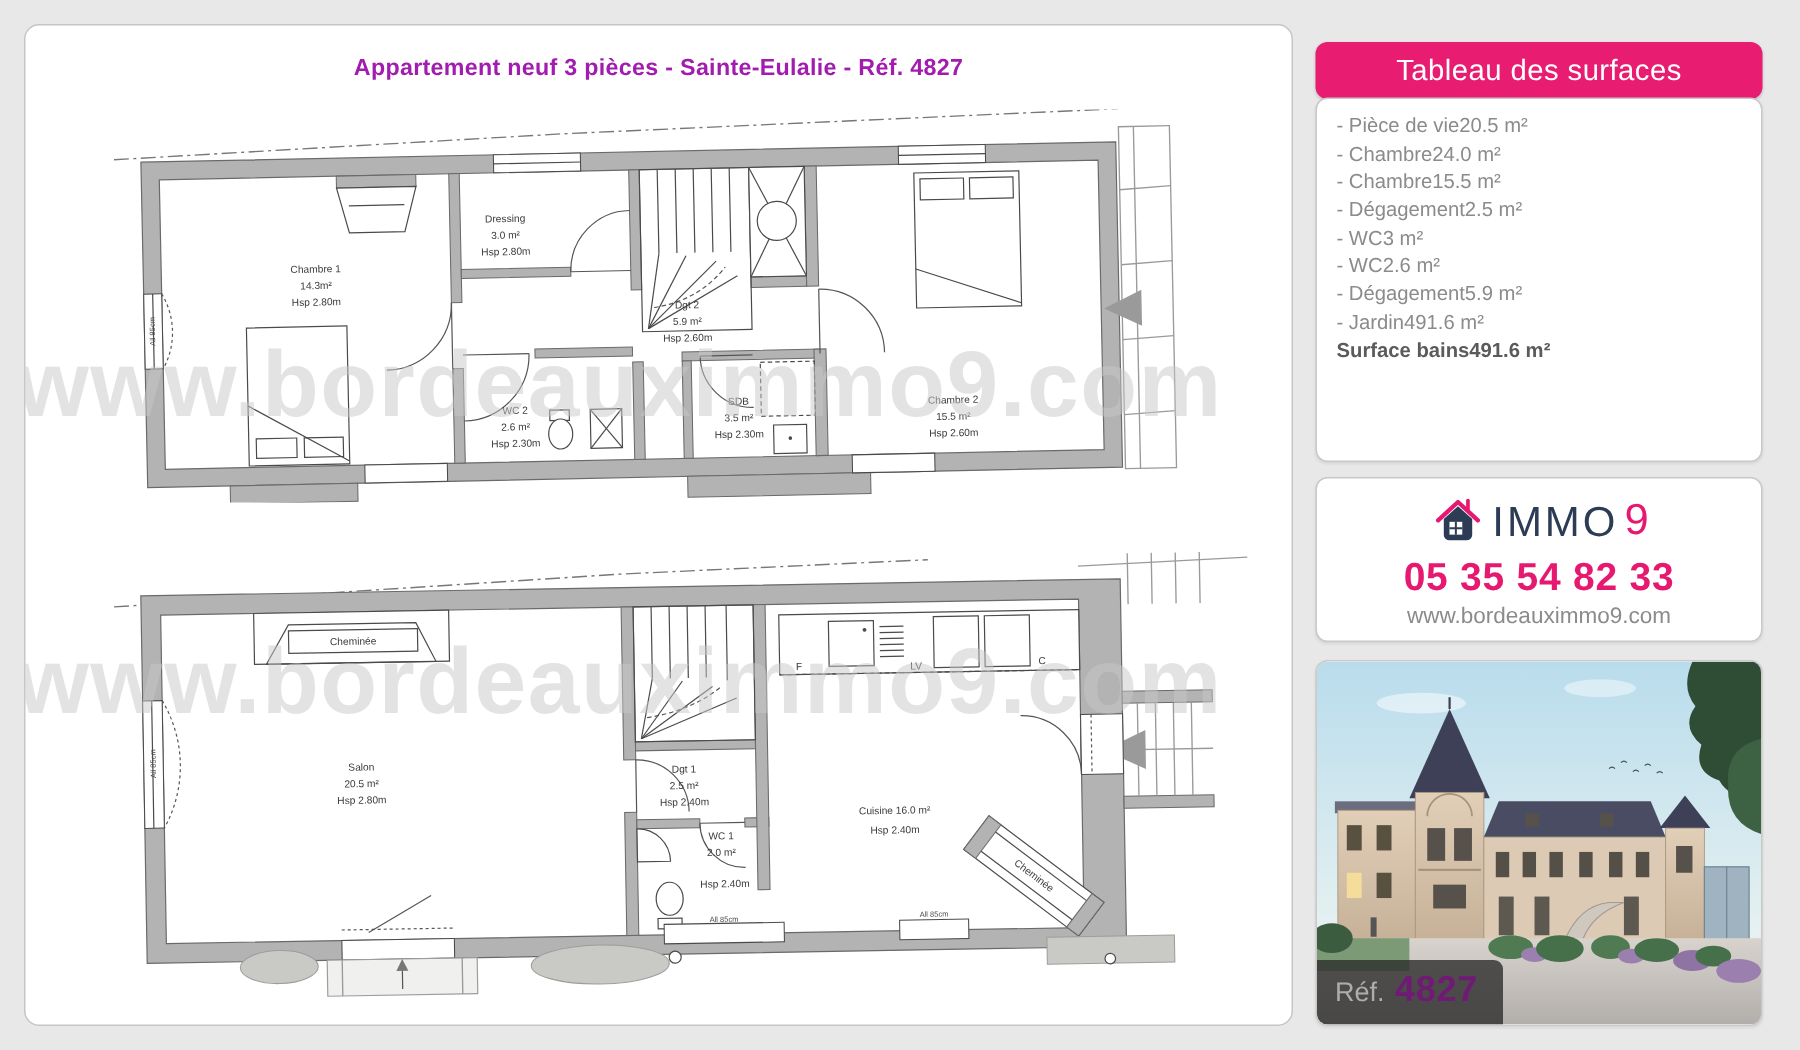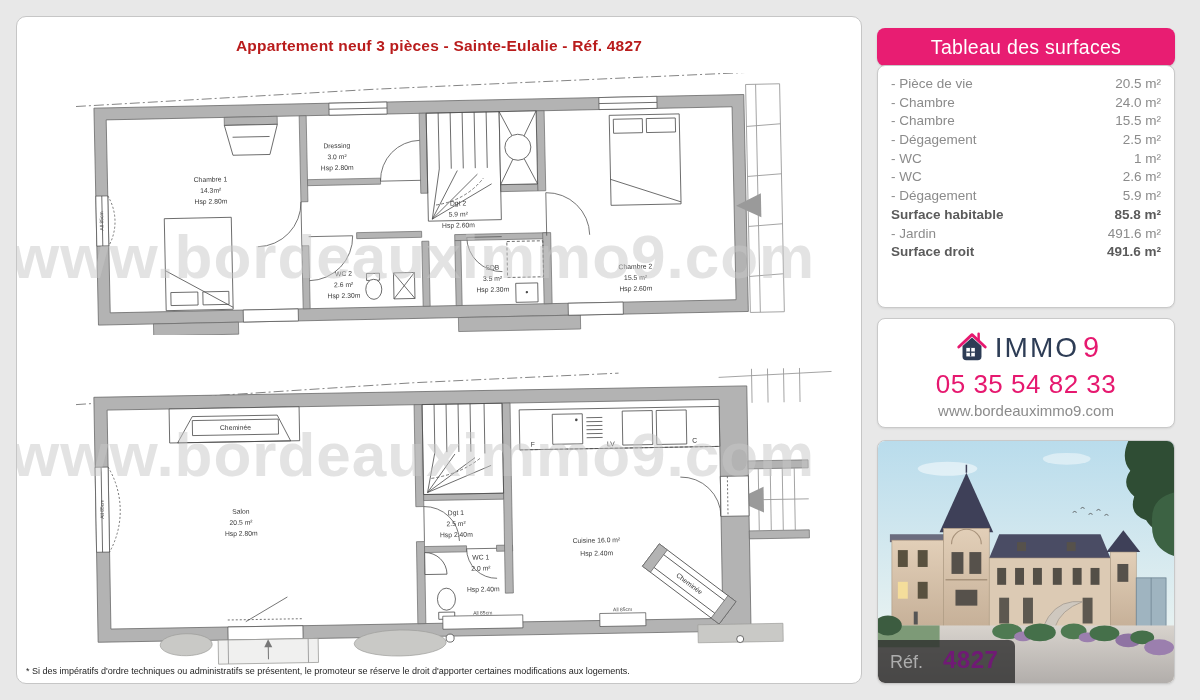--- a/index.html
+++ b/index.html
@@ -3,21 +3,21 @@
 <meta charset="utf-8">
 <style>
   * { margin:0; padding:0; box-sizing:border-box; }
   html,body { width:1200px; height:700px; overflow:hidden;
     background:#e8e8e8; font-family:"Liberation Sans", sans-serif; }
 
   
   .plan-card { position:absolute; left:16px; top:16px; width:846px; height:668px;
     background:#fff; border:1px solid #c6c6c6; border-radius:10px; overflow:hidden; }
   .page-title { position:absolute; left:0; right:0; top:20px; text-align:center;
-    font-size:15.5px; font-weight:bold; color:#b91c1c; letter-spacing:.2px; }
+    font-size:15.5px; font-weight:bold; color:#a21caf; letter-spacing:.2px; }
   .watermark { position:absolute; left:-6px; white-space:nowrap; z-index:6;
     font-size:62px; font-weight:bold; letter-spacing:1px;
     color:rgba(200,200,200,.5); pointer-events:none; }
   .wm1 { top:204px; } .wm2 { top:402px; }
   .plan-svg { position:absolute; }
   .plan-upper { left:59px; top:56px; }
   .plan-lower { left:59px; top:349px; }
   .disclaimer { position:absolute; left:9px; bottom:7px; font-size:9px; color:#1d1d1d; }
 
   
@@ -33,36 +33,36 @@
   .slot { fill:#fff; stroke:#4a4a4a; stroke-width:.7; }
   .bush { fill:#c9c9c6; stroke:#9d9d9a; stroke-width:.7; }
 
   
   .side-card { position:absolute; left:877px; width:298px; background:#fff;
     border:1px solid #c9c9c9; border-radius:8px; box-shadow:0 1px 2px rgba(0,0,0,.08); }
   .surfaces-header { position:absolute; left:877px; top:28px; width:298px; height:38px;
     background:#e81d72; border-radius:8px; color:#fff; text-align:center;
     line-height:38px; font-size:19.5px; letter-spacing:.3px; box-shadow:0 1px 2px rgba(0,0,0,.15); }
   .surfaces-card { top:65px; height:243px; padding:9px 13px 0 13px; }
-  .srow { display:flex; justify-content:space-between; height:18.7px; line-height:18.7px;
+  .srow { display:flex; justify-content:flex-start; height:18.7px; line-height:18.7px;
     font-size:13.5px; color:#8b8b8b; }
   .srow.total { font-weight:bold; color:#5b5b5b; }
 
   .agency-card { top:318px; height:110px; display:flex; flex-direction:column;
     align-items:center; justify-content:center; }
   .logo-row { display:flex; align-items:flex-end; gap:4px; }
   .logo-immo { font-size:28px; color:#2d3c55; letter-spacing:2px; }
   .logo-9 { font-size:29px; color:#e6186f; }
-  .phone { margin-top:5px; font-size:26px; font-weight:normal; color:#e6186f; letter-spacing:.5px; }
+  .phone { margin-top:5px; font-size:26px; font-weight:bold; color:#e6186f; letter-spacing:.5px; }
   .website { margin-top:2px; font-size:15px; color:#8b8b8b; }
 
   .photo-card { top:440px; height:244px; overflow:hidden; padding:0; }
   .photo-card svg { display:block; }
   .ref-badge { position:absolute; left:0; bottom:0; display:flex; align-items:baseline;
-    gap:20px; background:rgba(42,42,42,.78); padding:6px 17px 9px 12px;
+    gap:7px; background:rgba(42,42,42,.78); padding:6px 17px 9px 12px;
     border-radius:0 6px 0 7px;margin-top:32px; }
   .ref-label { font-size:18px; color:#adadad; }
   .ref-number { font-size:24px; font-weight:bold; color:#701a75; letter-spacing:.5px; }
 </style>
 </head>
 <body>
 
 <div class="plan-card">
   <div class="page-title">Appartement neuf 3 pièces - Sainte-Eulalie - Réf. 4827</div>
 
@@ -340,21 +340,20 @@
         <text class="roomlbl" x="404" y="205">2.0 m²</text>
         <text class="roomlbl" x="406" y="226">Hsp 2.40m</text>
         <text class="roomlbl" x="520" y="179">Cuisine 16.0 m²</text>
         <text class="roomlbl" x="520" y="192">Hsp 2.40m</text>
       </g>
     </g>
   </svg>
 
   <div class="watermark wm1">www.bordeauximmo9.com</div>
   <div class="watermark wm2">www.bordeauximmo9.com</div>
-  <div class="disclaimer">* Si des impératifs d'ordre techniques ou administratifs se présentent, le promoteur se réserve le droit d'apporter certaines modifications aux logements.</div>
 </div>
 
 <div class="surfaces-header">Tableau des surfaces</div>
 
 <div class="side-card surfaces-card">
   <div class="srow">
       <span>- Pièce de vie</span>
       <span>20.5 m²</span>
     </div>
   <div class="srow">
@@ -364,40 +363,36 @@
   <div class="srow">
       <span>- Chambre</span>
       <span>15.5 m²</span>
     </div>
   <div class="srow">
       <span>- Dégagement</span>
       <span>2.5 m²</span>
     </div>
   <div class="srow">
       <span>- WC</span>
-      <span>1 m²</span>
+      <span>3 m²</span>
     </div>
   <div class="srow">
       <span>- WC</span>
       <span>2.6 m²</span>
     </div>
   <div class="srow">
       <span>- Dégagement</span>
       <span>5.9 m²</span>
     </div>
-  <div class="srow total">
-      <span>Surface habitable</span>
-      <span>85.8 m²</span>
-    </div>
   <div class="srow">
       <span>- Jardin</span>
       <span>491.6 m²</span>
     </div>
   <div class="srow total">
-      <span>Surface droit</span>
+      <span>Surface bains</span>
       <span>491.6 m²</span>
     </div>
 </div>
 
 <div class="side-card agency-card">
   <div class="logo-row">
     <svg width="38" height="36" viewBox="0 0 40 38">
       <path d="M27,6 v7" stroke="#e6186f" stroke-width="2.6" stroke-linecap="round" fill="none"></path>
       <path d="M6,20 L20,7 L34,20" stroke="#e6186f" stroke-width="3" stroke-linecap="round" stroke-linejoin="round" fill="none"></path>
       <path d="M10,19 V30 a4,4 0 0 0 4,4 H26 a4,4 0 0 0 4,-4 V19 L20,10 Z" fill="#2d3c55"></path>

